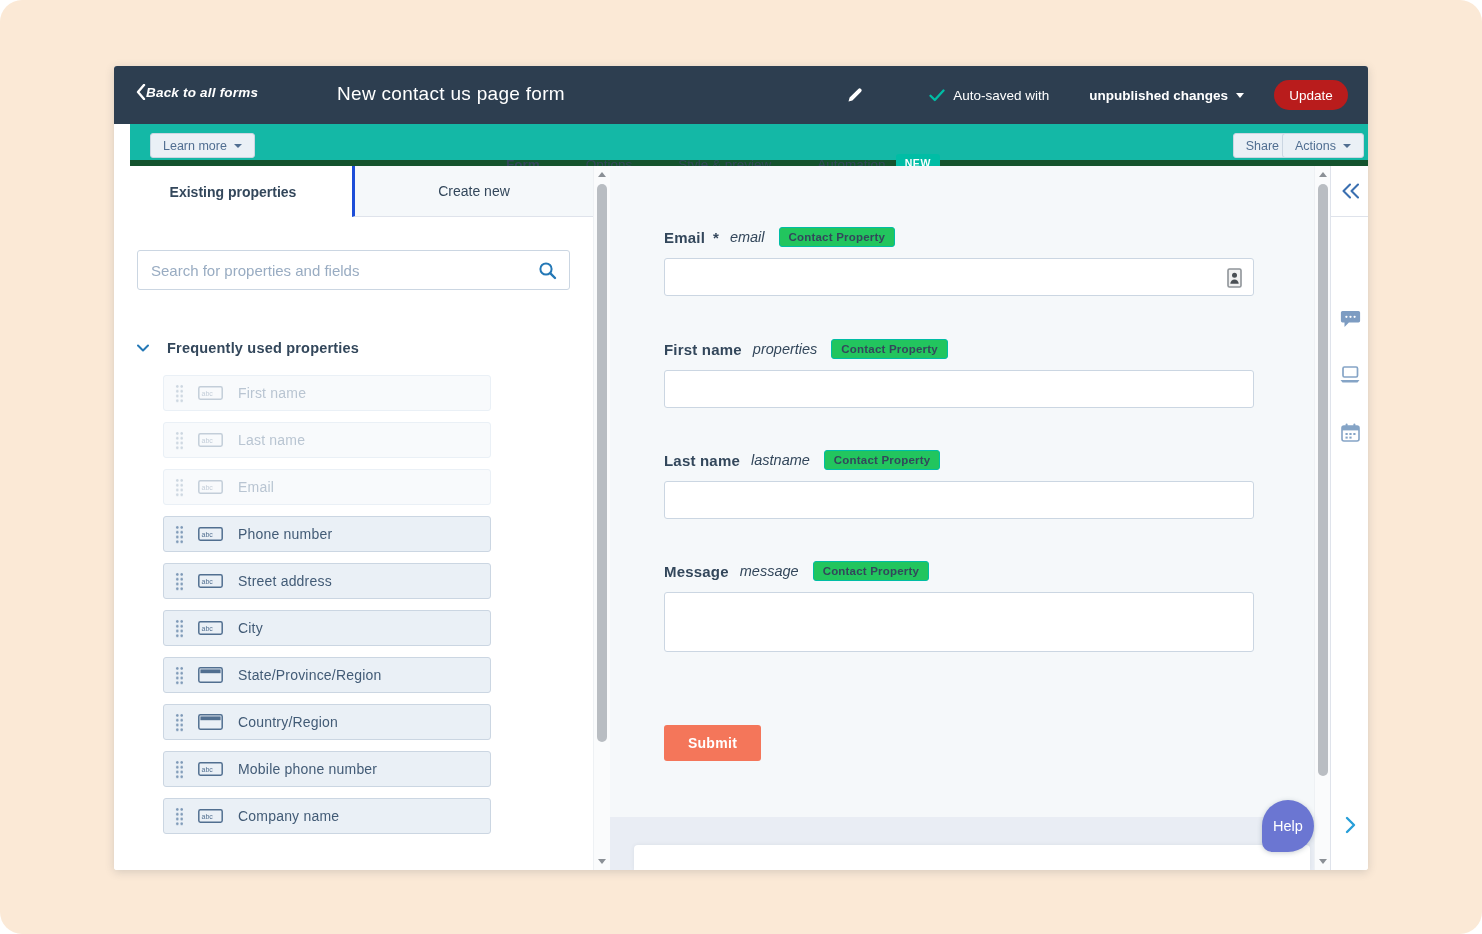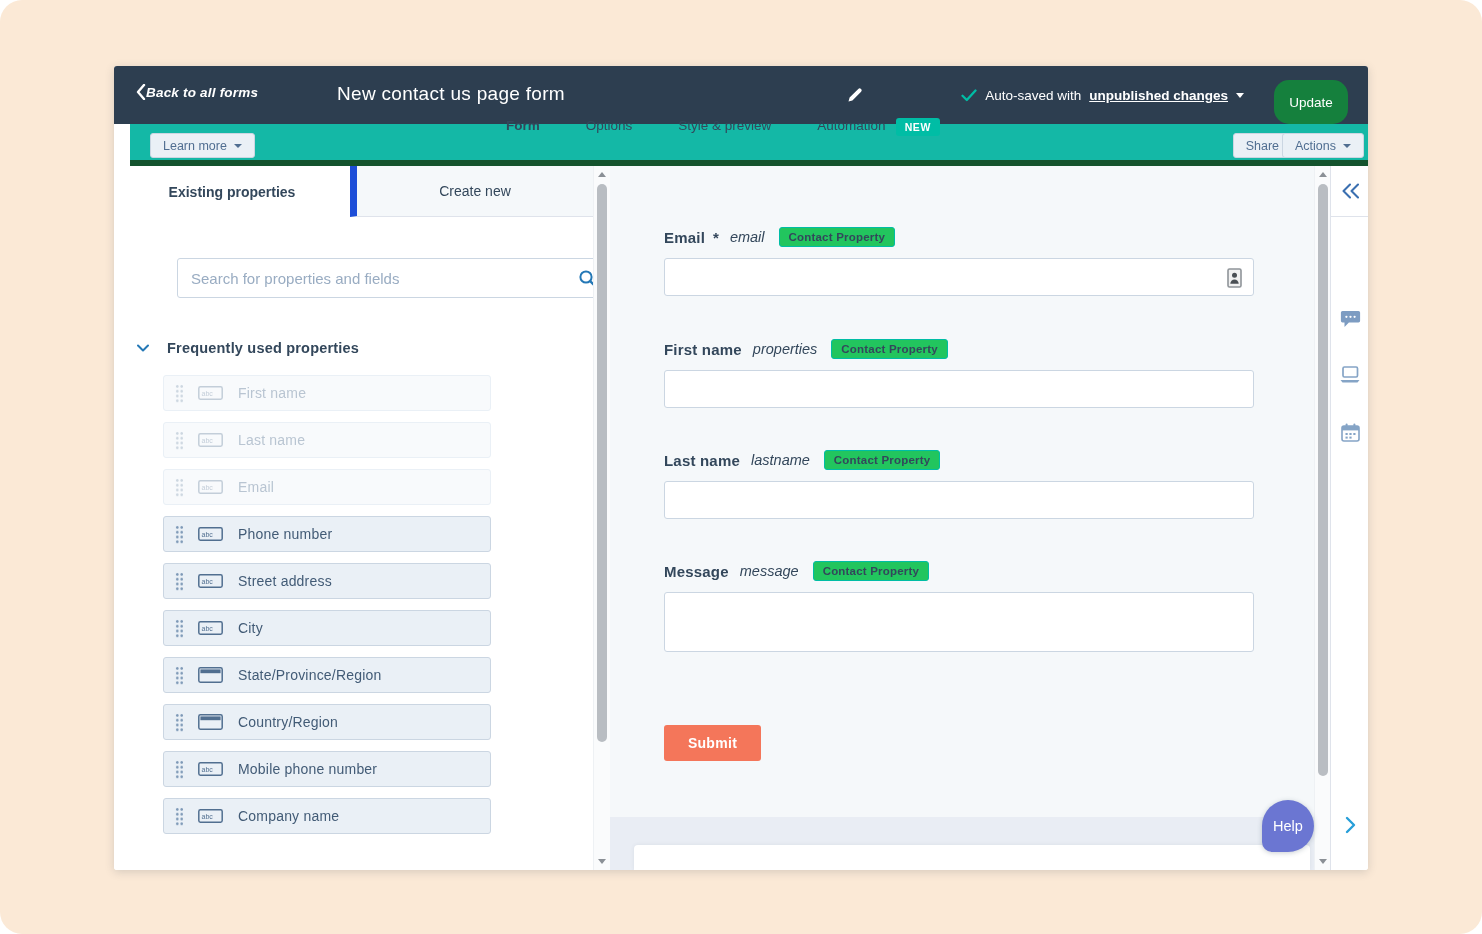--- a/index.html
+++ b/index.html
@@ -7,44 +7,44 @@
   .stage { position:relative; width:1482px; height:934px; background:#fbe9d6; border-radius:22px; overflow:hidden; }
   .window { position:absolute; left:114px; top:66px; width:1254px; height:804px; background:#ffffff; border-radius:3px; box-shadow:0 2px 10px rgba(45,62,80,.18); overflow:hidden; }
 
   
   .topbar { position:absolute; left:0; top:0; width:1254px; height:58px; background:#2d3e50; color:#fff; }
   .back-btn { position:absolute; left:22px; top:18px; display:flex; align-items:flex-end; cursor:pointer;font-style:italic; }
   .back-btn span { font-size:13.5px; font-weight:700; letter-spacing:.2px; }
   .win-title { position:absolute; left:223px; top:17px; font-size:19px; font-weight:500; letter-spacing:.3px; }
   .pencil { position:absolute; left:733px; top:20px; }
   .autosave { position:absolute; right:124px; top:0; height:58px; display:flex; align-items:center; gap:8px; font-size:13.5px; }
-  .autosave .link { font-weight:700; text-decoration:underline; cursor:pointer; }
+  .autosave .link { font-weight:700; cursor:pointer;margin-left:32px; }
   .caret-w { width:0; height:0; border-left:4.5px solid transparent; border-right:4.5px solid transparent; border-top:5px solid #fff; }
-  .update-btn { position:absolute; right:20px; top:14px; width:74px; height:44px; background:#15803d; color:#fff; border:none; border-radius:15px; font-size:13.5px; font-family:inherit; cursor:pointer; }
+  .update-btn { position:absolute; right:20px; top:14px; width:74px; height:30px; background:#b91c1c; color:#fff; border:none; border-radius:15px; font-size:13.5px; font-family:inherit; cursor:pointer; }
 
   
   .toolbar { position:absolute; left:16px; top:58px; width:1254px; height:42px; background:#14b8a6; border-bottom:6px solid #14532d; }
   .ghost-btn { height:25px; background:#eaf0f6; border:1px solid #cbd6e2; border-radius:3px; color:#506e91; font-size:12.5px; font-family:inherit; display:inline-flex; align-items:center; gap:7px; padding:0 12px; cursor:pointer; }
   .caret-g { width:0; height:0; border-left:4px solid transparent; border-right:4px solid transparent; border-top:4.5px solid #506e91; }
   .learn-more { position:absolute; left:20px; top:9px; }
   .tb-tabs { position:absolute; left:376px; top:0; height:42px; display:flex; align-items:center; gap:46px; }
-  .tb-tab { position:relative; height:54px; display:flex; align-items:flex-start; gap:10px; font-size:13.5px; color:#33475b; cursor:pointer; }
+  .tb-tab { position:relative; height:54px; display:flex; align-items:flex-end; gap:10px; font-size:13.5px; color:#33475b; cursor:pointer; }
   .tb-tab.active { font-weight:700; }
   .tb-tab.active::after { content:''; position:absolute; left:-20px; right:-20px; bottom:-2px; height:5px; background:#33475b; border-radius:5px; }
   .new-badge { background:#00bda5; color:#fff; font-size:10.5px; font-weight:700; letter-spacing:.6px; padding:3px 9px; border-radius:3px; }
   .share-btn { position:absolute; right:92px; top:9px; }
   .actions-btn { position:absolute; right:20px; top:9px; }
 
   
   .left-panel { position:absolute; left:0; top:100px; width:479px; height:704px; background:#fff; }
   .lp-tabs { position:absolute; left:0; top:0; width:479px; height:51px; display:flex; }
   .lp-tab { flex:1; display:flex; align-items:center; justify-content:center; font-size:14px; color:#33475b; cursor:pointer; }
   .lp-tab.active { background:#fff; font-weight:700; }
-  .lp-tab.idle { background:#f5f8fa; border-left:7px solid #1d4ed8; border-bottom:1px solid #dfe3eb; }
-  .search-wrap { position:absolute; left:23px; top:92px; width:433px; height:40px;margin-left:40px; }
+  .lp-tab.idle { background:#f5f8fa; border-left:3px solid #1d4ed8; border-bottom:1px solid #dfe3eb; }
+  .search-wrap { position:absolute; left:23px; top:84px; width:433px; height:40px; }
   .search-input { width:100%; height:100%; border:1px solid #cbd6e2; border-radius:3px; padding:0 40px 0 13px; font-size:15px; font-family:inherit; color:#33475b; background:#fff; }
   .search-input::placeholder { color:#99acc2; }
   .search-ic { position:absolute; right:13px; top:11px; cursor:pointer; }
   .section-hdr { position:absolute; left:23px; top:174px; display:flex; align-items:center; gap:18px; cursor:pointer; }
   .section-hdr span { font-size:14.5px; font-weight:700; color:#33475b; letter-spacing:.2px; }
   .prop-item { position:absolute; left:49px; width:328px; height:36px; display:flex; align-items:center; background:#eaf0f6; border:1px solid #cbd6e2; border-radius:3px; padding-left:11px; cursor:grab; }
   .prop-item.disabled { background:#f8fafc; border-color:#eaf0f6; cursor:default; }
   .drag { width:8px; height:19px; color:#7c98b6; background-image:radial-gradient(currentcolor 1.1px, transparent 1.4px); background-size:4.5px 4.8px; }
   .prop-item.disabled .drag { color:#ccd6e0; }
   .p-ic { margin-left:15px; color:#516f90; }

